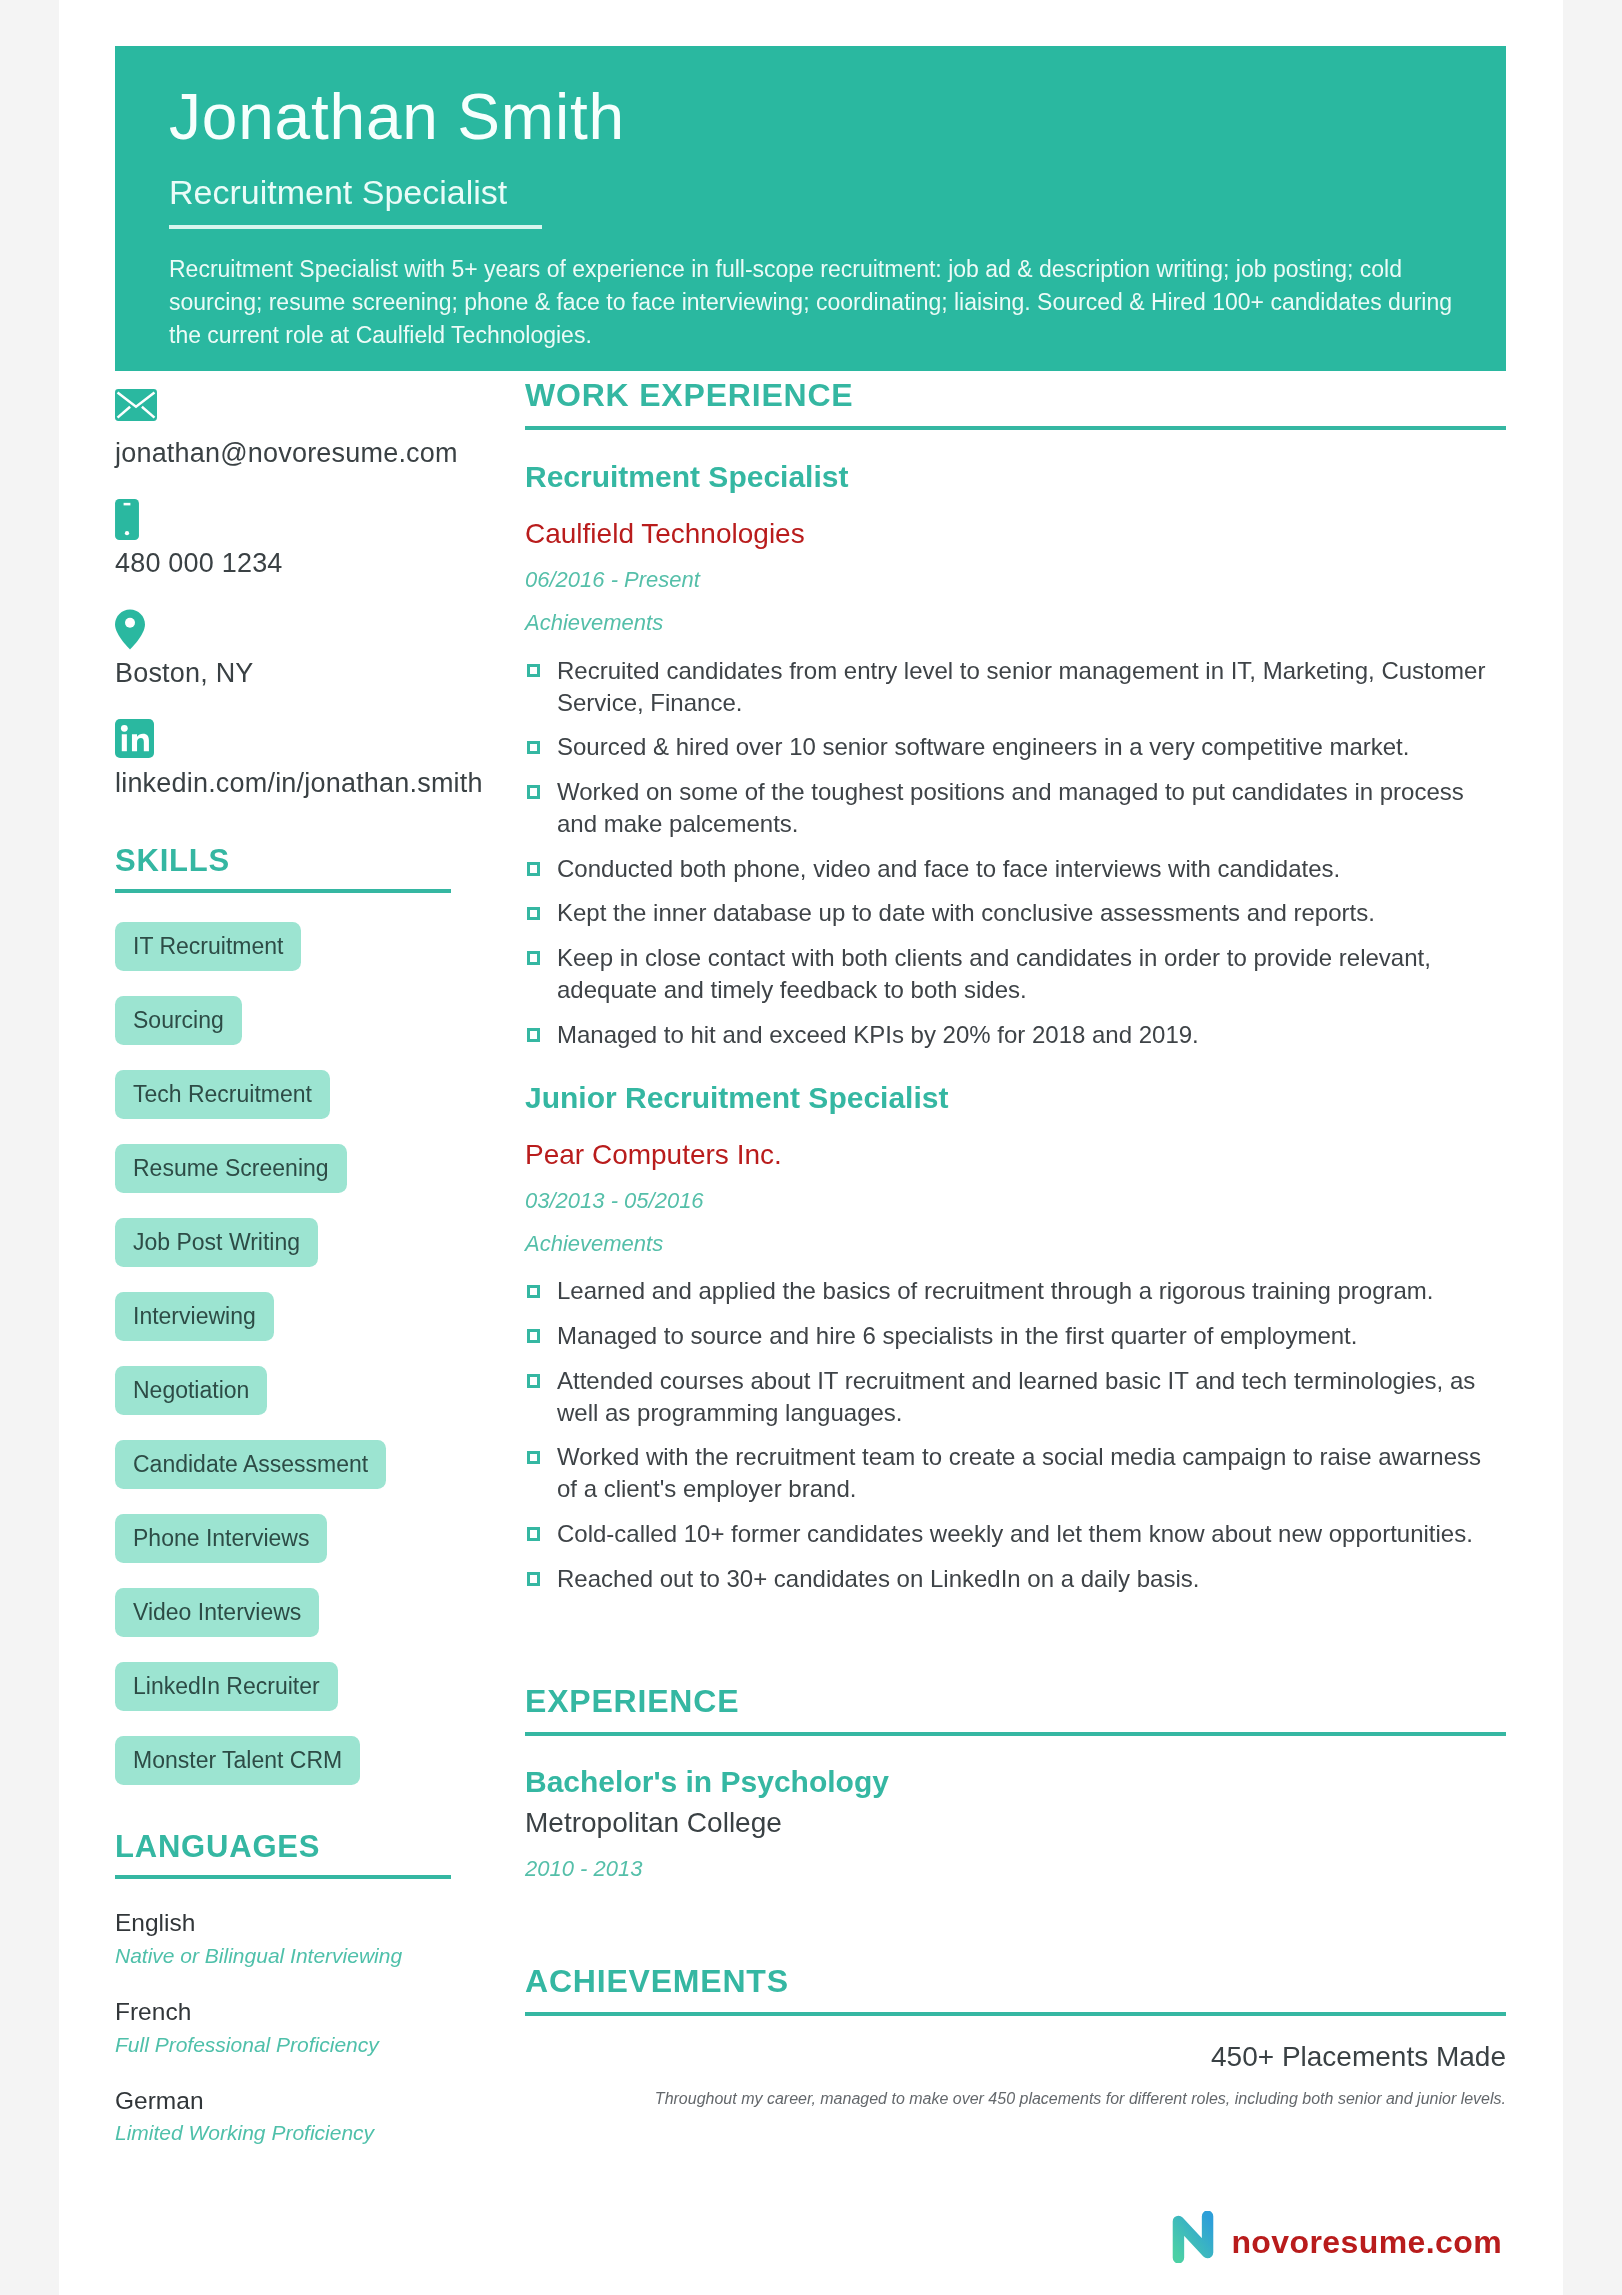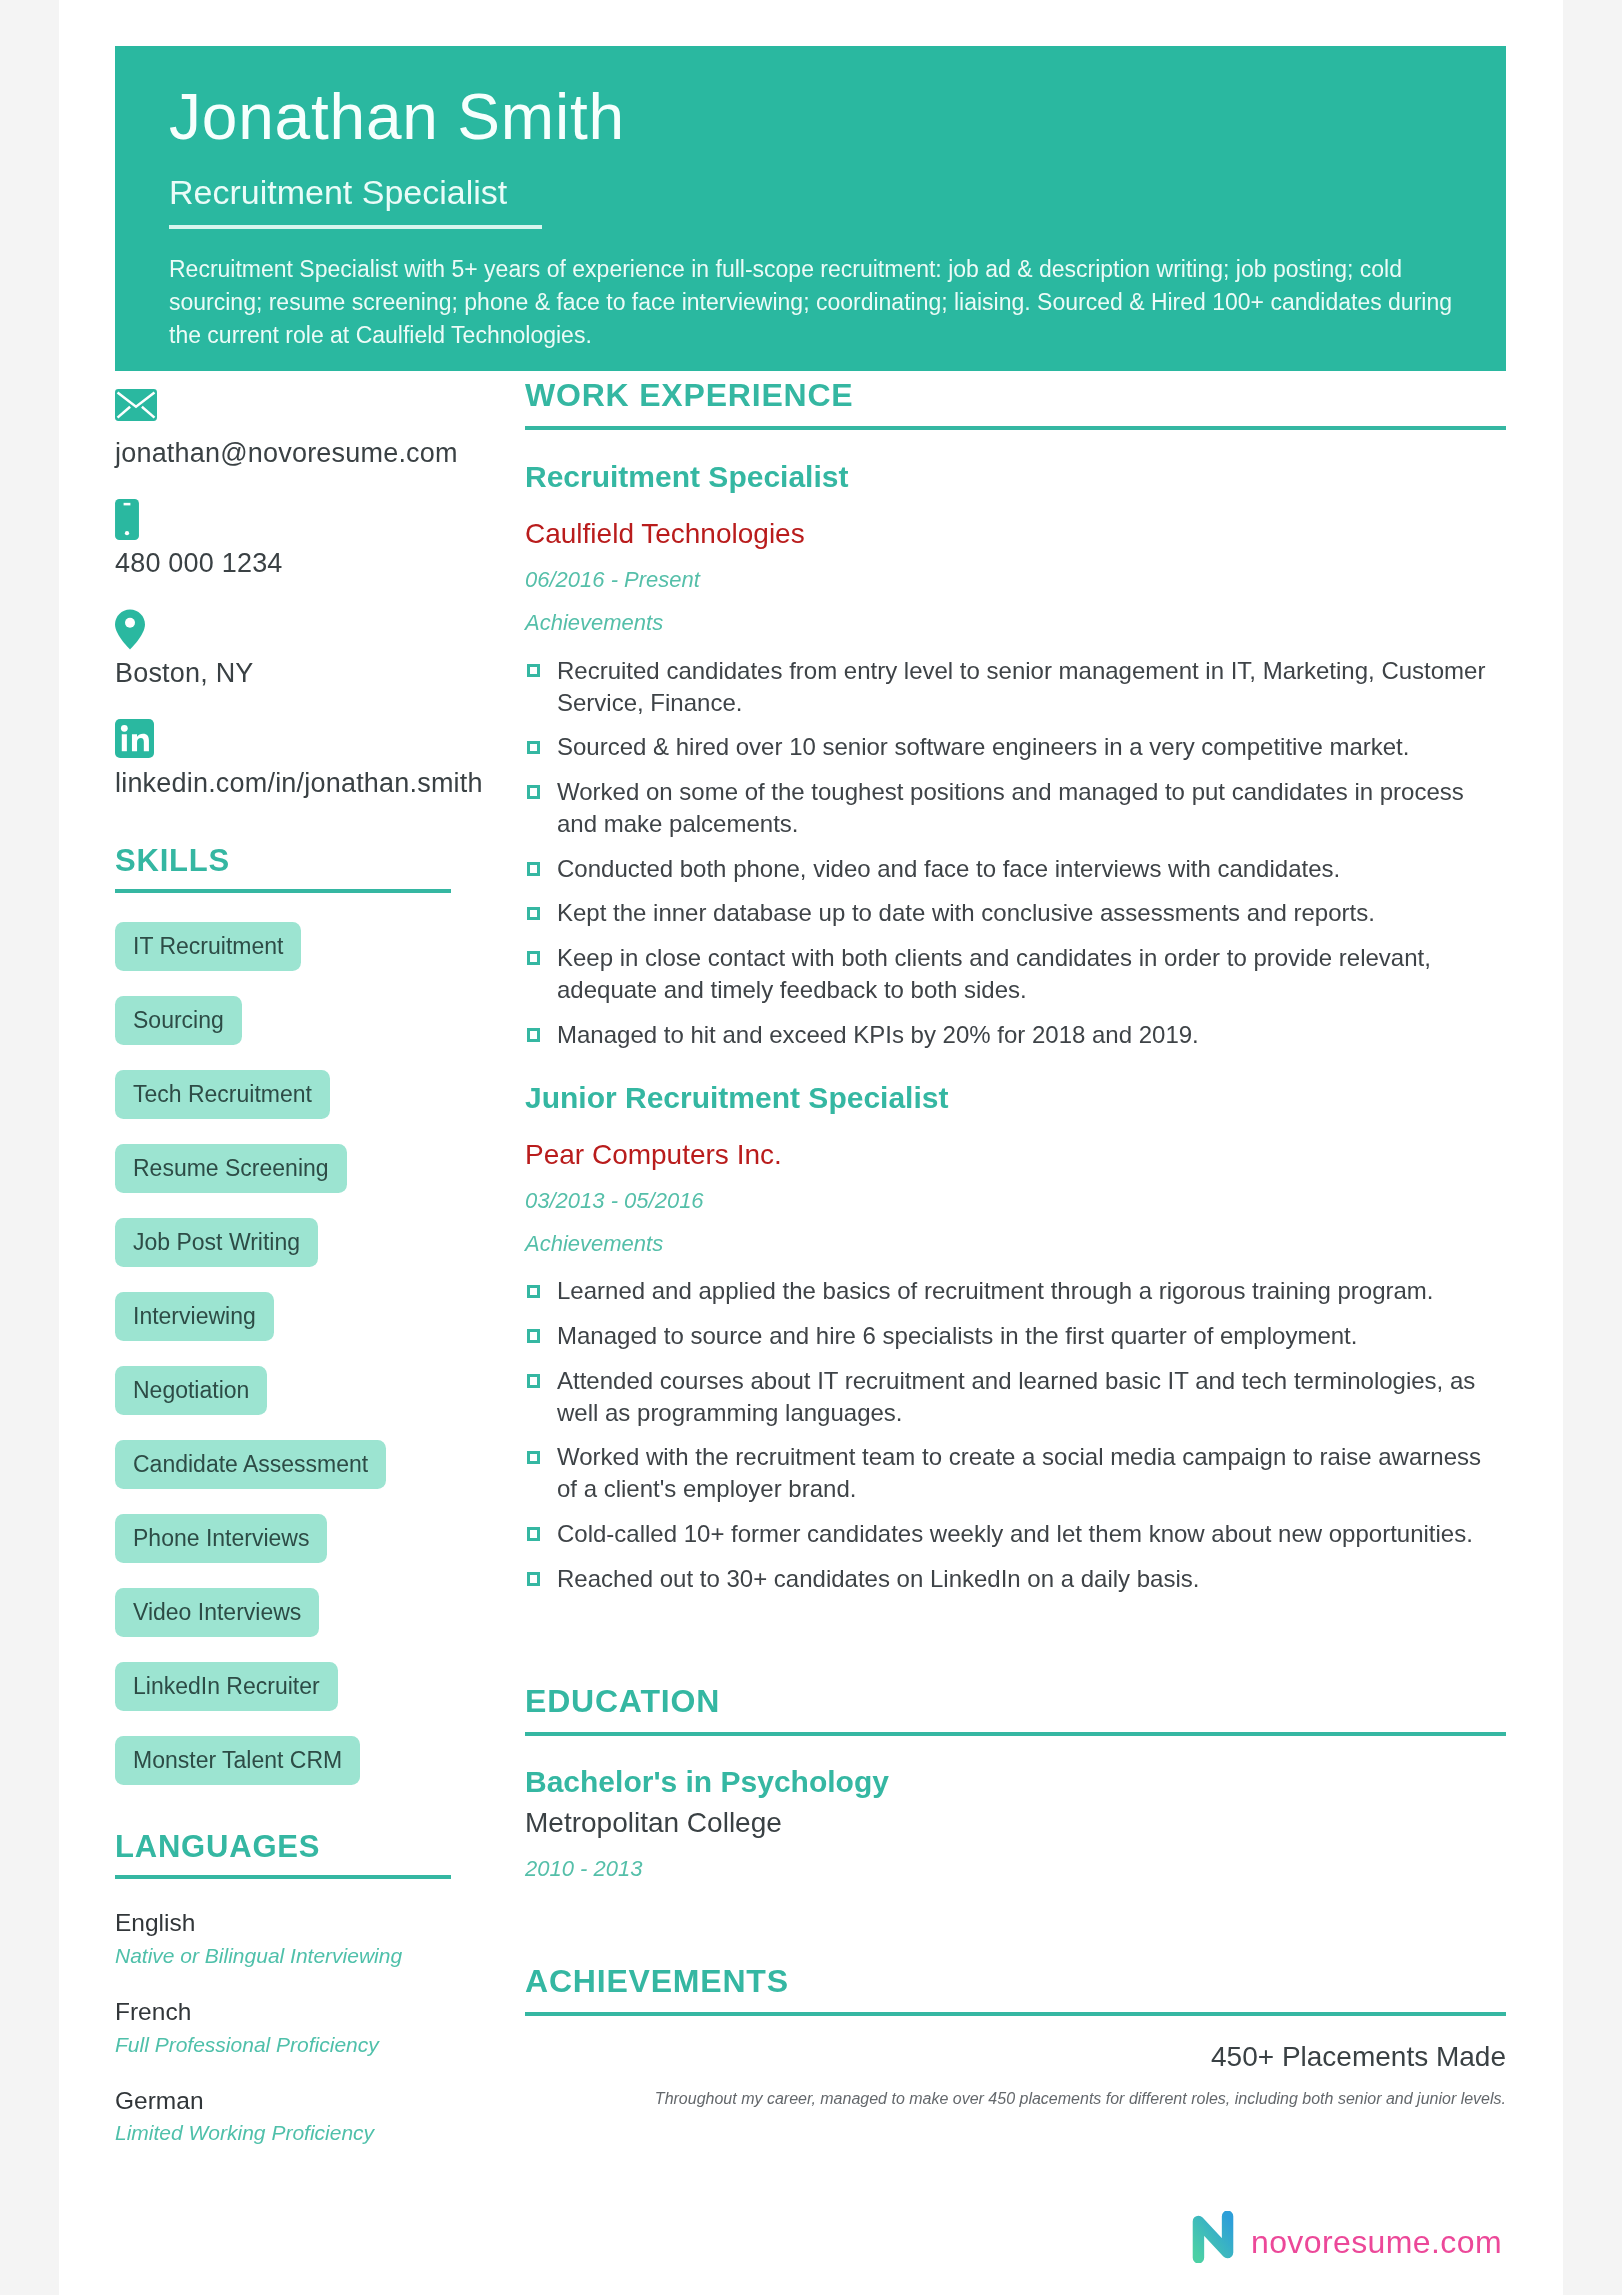--- a/index.html
+++ b/index.html
@@ -166,22 +166,22 @@
   
   .footer {
     position: absolute;
     right: 61px; bottom: 29px;
     display: flex;
     align-items: center;
   }
   .footer-logo { margin-right: 12px; }
   .footer-brand {
     font-size: 32px;
-    font-weight: 400;
-    color: #ec4899;
+    font-weight: 700;
+    color: #b91c1c;
     letter-spacing: 0.4px;
     margin-top: 8px;
   }
 </style>
 </head>
 <body>
 
 <div class="page">
 
   <header class="hero">
@@ -309,21 +309,21 @@
             <li>Managed to source and hire 6 specialists in the first quarter of employment.</li>
             <li>Attended courses about IT recruitment and learned basic IT and tech terminologies, as well as programming languages.</li>
             <li>Worked with the recruitment team to create a social media campaign to raise awarness of a client's employer brand.</li>
             <li>Cold-called 10+ former candidates weekly and let them know about new opportunities.</li>
             <li>Reached out to 30+ candidates on LinkedIn on a daily basis.</li>
           </ul>
         </article>
       </section>
 
       <section class="section-gap-1">
-        <h2 class="main-heading">EDUCATION</h2>
+        <h2 class="main-heading">EXPERIENCE</h2>
         <div class="edu-body">
           <h3 class="edu-degree">Bachelor's in Psychology</h3>
           <div class="edu-school">Metropolitan College</div>
           <div class="edu-dates">2010 - 2013</div>
         </div>
       </section>
 
       <section class="section-gap-2">
         <h2 class="main-heading">ACHIEVEMENTS</h2>
         <div class="ach-body">

